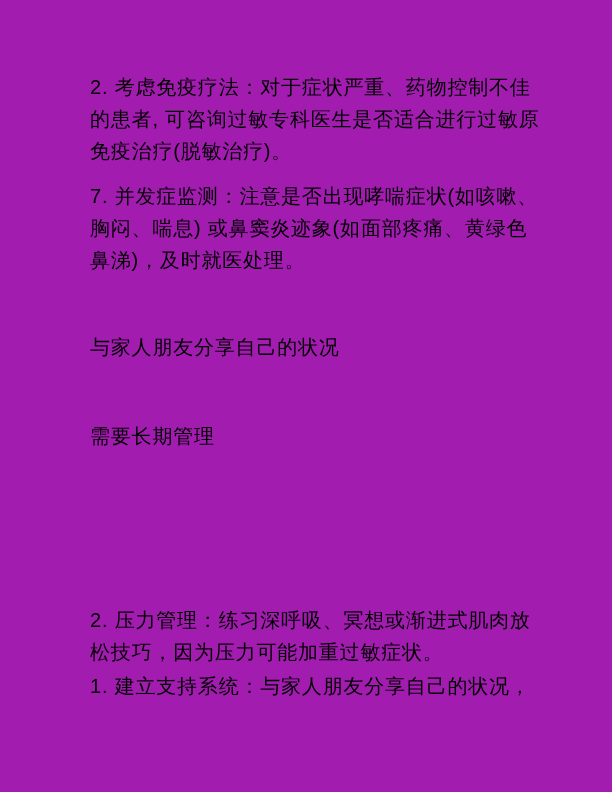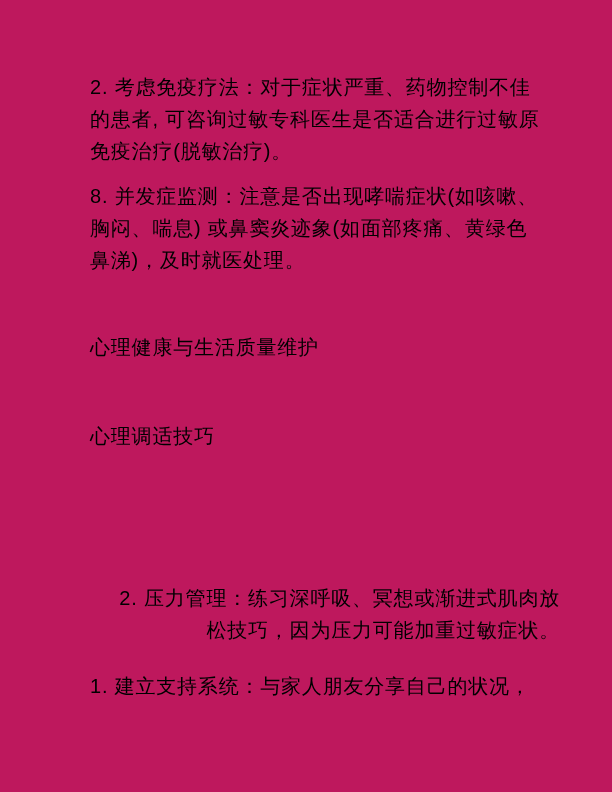--- a/index.html
+++ b/index.html
@@ -4,21 +4,21 @@
 <style>
   html, body {
     margin: 0;
     padding: 0;
     background: #ffffff;
   }
   .page {
     position: relative;
     width: 612px;
     height: 792px;
-    background: #be185d;
+    background: #a21caf;
     overflow: hidden;
     font-family: "Liberation Sans", sans-serif;
   }
   .text-block {
     position: absolute;
     left: 90px;
     width: 470px;
     color: #000000;
     font-size: 20px;
     line-height: 32px;
@@ -34,27 +34,27 @@
 </style>
 </head>
 <body>
 
 <div class="page">
 
   <div class="text-block para" style="top: 71px;">2. 考虑免疫疗法：对于症状严重、药物控制不佳
 的患者, 可咨询过敏专科医生是否适合进行过敏原
 免疫治疗(脱敏治疗)。</div>
 
-  <div class="text-block para" style="top: 180px;">8. 并发症监测：注意是否出现哮喘症状(如咳嗽、
+  <div class="text-block para" style="top: 180px;">7. 并发症监测：注意是否出现哮喘症状(如咳嗽、
 胸闷、喘息) 或鼻窦炎迹象(如面部疼痛、黄绿色
 鼻涕)，及时就医处理。</div>
 
-  <div class="text-block heading" style="top: 331px;">心理健康与生活质量维护</div>
+  <div class="text-block heading" style="top: 331px;">与家人朋友分享自己的状况</div>
 
-  <div class="text-block heading" style="top: 420px;">心理调适技巧</div>
+  <div class="text-block heading" style="top: 420px;">需要长期管理</div>
 
 
-  <div class="text-block para" style="top: 582px; text-align: right;">2. 压力管理：练习深呼吸、冥想或渐进式肌肉放
+  <div class="text-block para" style="top: 604px;">2. 压力管理：练习深呼吸、冥想或渐进式肌肉放
 松技巧，因为压力可能加重过敏症状。</div>
 
   <div class="text-block para" style="top: 670px;">1. 建立支持系统：与家人朋友分享自己的状况，</div>
 
 </div>
 
 </body></html>

